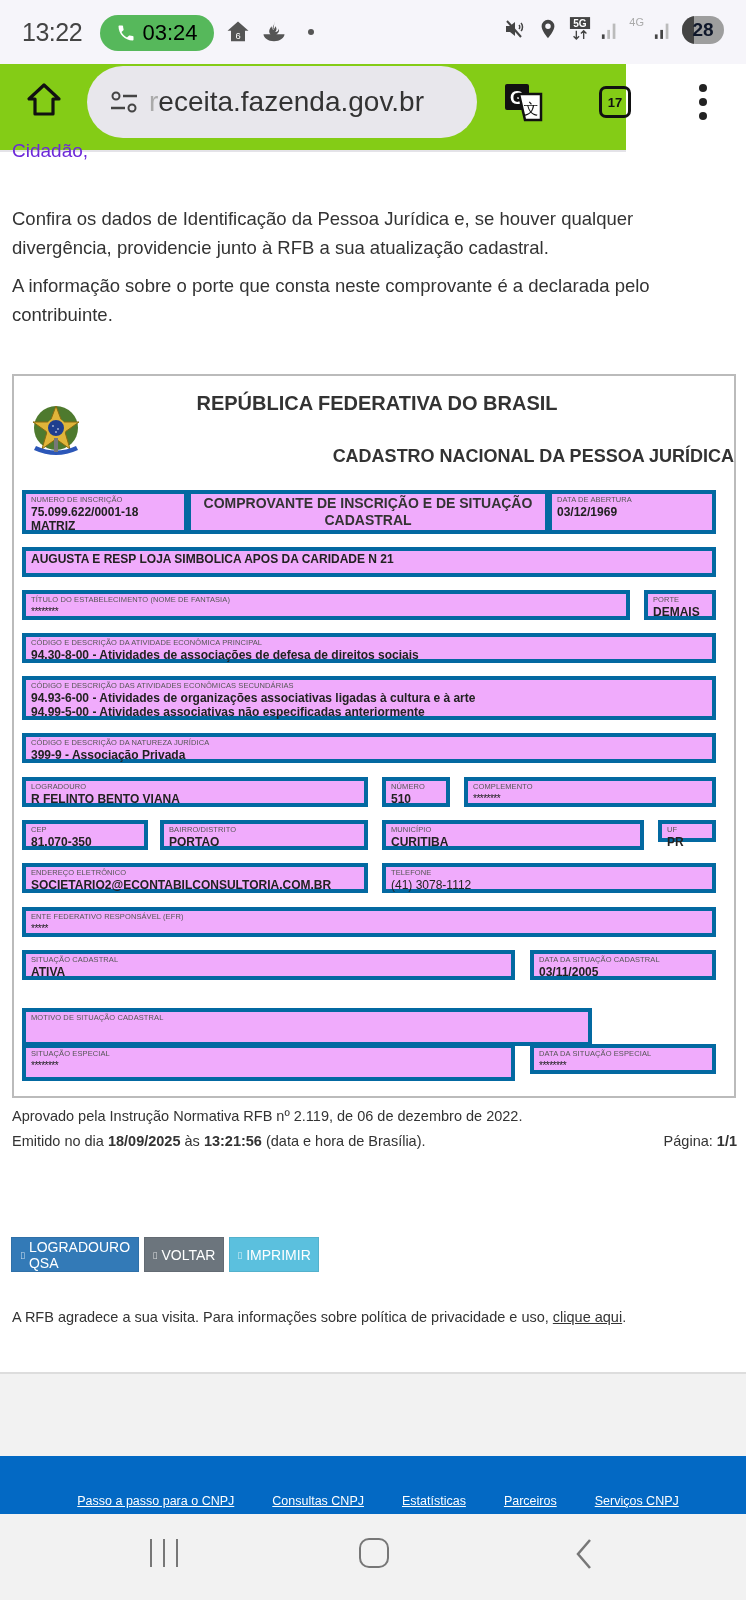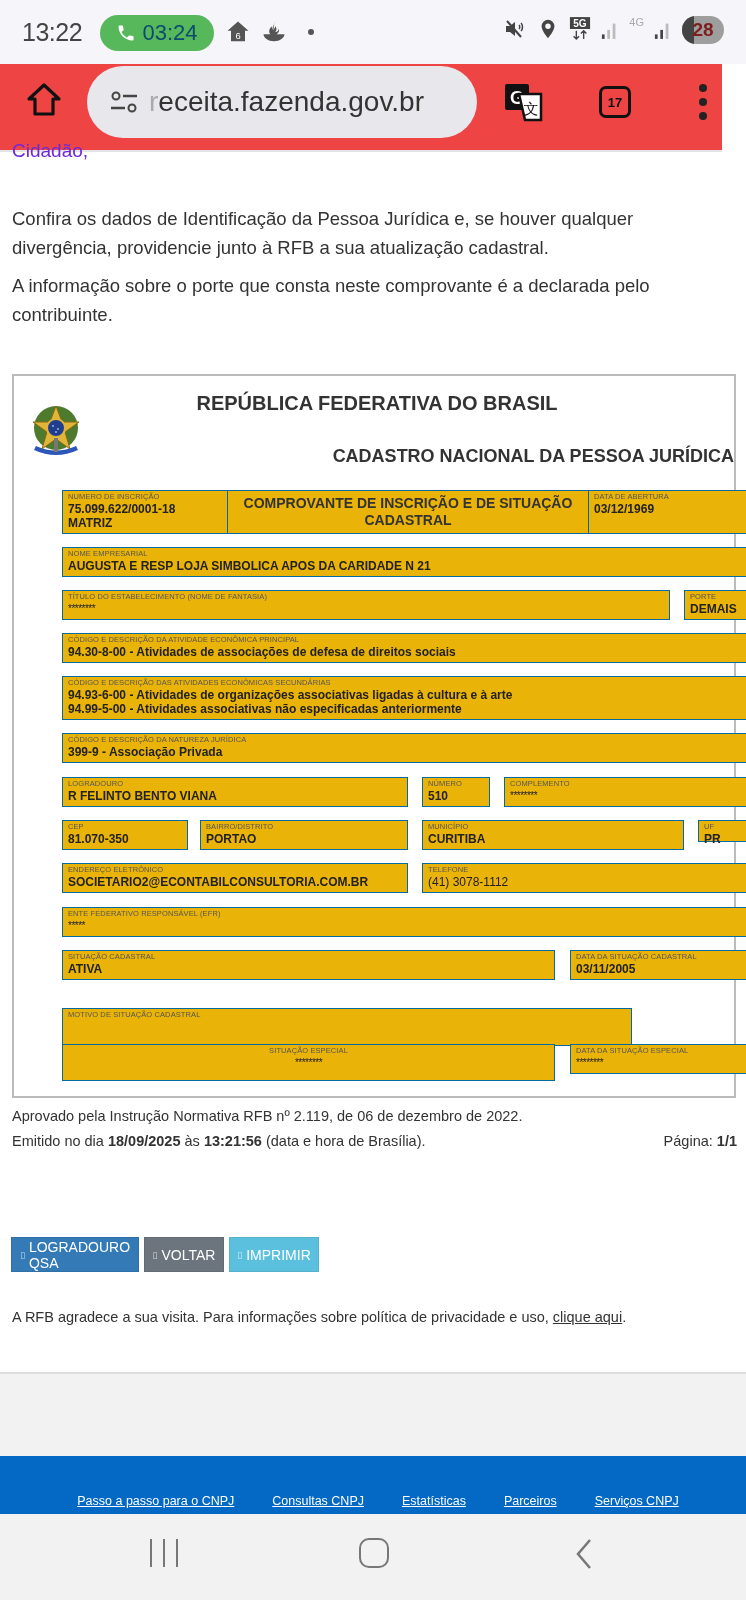--- a/index.html
+++ b/index.html
@@ -2,34 +2,34 @@
 <html><head>
 <meta charset="utf-8">
 <style>
   * { box-sizing: border-box; margin: 0; padding: 0; }
   html, body { width: 746px; height: 1600px; overflow: hidden; background: #ffffff; }
   body { font-family: "Liberation Sans", "DejaVu Sans", sans-serif; color: #333; position: relative; }
 
   
   .statusbar { position: absolute; top: 0; left: 0; width: 746px; height: 64px; background: #f6f5fa; }
   .sb-time { position: absolute; left: 22px; top: 18px; font-size: 25px; color: #444; font-weight: 500; letter-spacing: -0.5px; }
-  .sb-call { position: absolute; left: 100px; top: 15px; width: 114px; height: 36px; border-radius: 18px; background: #56b85b; color: #0c4a6e; display: flex; align-items: center; justify-content: center; gap: 6px; font-size: 22px; }
+  .sb-call { position: absolute; left: 100px; top: 15px; width: 114px; height: 36px; border-radius: 18px; background: #56b85b; color: #000000; display: flex; align-items: center; justify-content: center; gap: 6px; font-size: 22px; }
   .sb-call svg { width: 20px; height: 20px; }
   .sb-left-icons { position: absolute; left: 224px; top: 18px; display: flex; gap: 8px; align-items: center; }
   .sb-left-icons svg { width: 28px; height: 28px; }
   .sb-dot { width: 6px; height: 6px; border-radius: 3px; background: #555; margin-left: 12px; }
   .sb-right { position: absolute; right: 22px; top: 16px; display: flex; align-items: flex-start; gap: 10px; }
   .sb-right svg { height: 26px; }
   .sb-4g { font-size: 11px; color: #aaa; }
-  .battery { width: 42px; height: 28px; border-radius: 14px; background: #9e9e9e; color: #7f1d1d; font-weight: bold; font-size: 19px; display: flex; align-items: center; justify-content: center; position: relative; overflow: hidden; }
+  .battery { width: 42px; height: 28px; border-radius: 14px; background: #9e9e9e; color: #0f172a; font-weight: bold; font-size: 19px; display: flex; align-items: center; justify-content: center; position: relative; overflow: hidden; }
   .battery::before { content: ""; position: absolute; left: 0; top: 0; width: 12px; height: 28px; background: #444; }
   .battery span { position: relative; }
 
   
-  .browserbar { position: absolute; top: 64px; left: 0; width: 722px; height: 88px; background: #ef4444; border-bottom: 2px solid #e4e3e8; }
+  .browserbar { position: absolute; top: 64px; left: 0; width: 626px; height: 88px; background: #84cc16; border-bottom: 2px solid #e4e3e8; }
   .home-btn { position: absolute; left: 24px; top: 16px; width: 40px; height: 40px; }
   .urlbox { position: absolute; left: 87px; top: 2px; width: 390px; height: 72px; border-radius: 36px; background: #e8e7ec; display: flex; align-items: center; padding-left: 22px; }
   .urlbox .tune { width: 30px; height: 24px; margin-right: 10px; }
   .urlbox .url { font-size: 28px; color: #333; white-space: nowrap; overflow: hidden; }
   .urlbox .url .fade { color: #aaa; }
   .translate-btn { position: absolute; left: 503px; top: 18px; width: 42px; height: 42px; }
   .tabs-btn { position: absolute; left: 599px; top: 22px; width: 32px; height: 32px; border: 3px solid #111; border-radius: 7px; display: flex; align-items: center; justify-content: center; font-size: 13px; color: #111; font-weight: bold; }
   .menu-btn { position: absolute; left: 695px; top: 20px; width: 16px; height: 36px; display: flex; flex-direction: column; justify-content: space-between; align-items: center; }
   .menu-btn i { display: block; width: 8px; height: 8px; border-radius: 4px; background: #222; }
 
@@ -37,21 +37,21 @@
   .content { position: absolute; top: 154px; left: 0; width: 746px; }
   .greeting { position: absolute; top: -14px; left: 12px; font-size: 19px; color: #6d28d9; }
   .intro { position: absolute; left: 12px; top: 50px; width: 725px; font-size: 18.5px; line-height: 29px; color: #333; }
   .intro p { margin-bottom: 9px; }
 
   .card { position: absolute; left: 12px; top: 220px; width: 724px; height: 724px; border: 2px solid #bbb; background: #fff; }
   .coat { position: absolute; left: 12px; top: 24px; width: 60px; height: 60px; }
   .rep-title { position: absolute; left: 0; width: 100%; top: 16px; text-align: center; font-size: 20px; font-weight: bold; color: #333; padding-left: 6px; }
   .cad-title { position: absolute; left: 0; width: 100%; top: 70px; text-align: right; font-size: 18px; font-weight: bold; color: #333; }
 
-  .box { position: absolute; border: 1px solid #0369a1; background: #eab308; padding: 1px 5px; margin-left: 40px; }
+  .box { position: absolute; border: 4px solid #0369a1; background: #f0abfc; padding: 1px 5px; }
   .lbl { font-size: 7.5px; color: #555; text-transform: uppercase; letter-spacing: 0.1px; display: block; line-height: 10px; }
   .val { font-size: 12px; color: #222; font-weight: bold; line-height: 14px; display: block; }
   .val.stars { font-weight: normal; font-size: 10px; letter-spacing: -0.5px; }
   .comp-title { display: flex; align-items: center; justify-content: center; text-align: center; font-size: 14px; font-weight: bold; color: #333; line-height: 17px; }
 
   .footnotes { position: absolute; left: 12px; top: 950px; width: 725px; font-size: 14.5px; color: #333; line-height: 25px; }
   .footnotes .row { display: flex; justify-content: space-between; }
 
   .buttons { position: absolute; left: 11px; top: 1083px; display: flex; gap: 5px; }
   .btn { height: 35px; color: #fff; font-size: 14px; display: flex; align-items: center; padding: 0 12px; border: 1px solid rgba(0,0,0,0.08); }
@@ -181,21 +181,20 @@
       <span class="val">75.099.622/0001-18</span>
       <span class="val">MATRIZ</span>
     </div>
     <div class="box comp-title" style="left:173px; top:114px; width:362px; height:44px;">COMPROVANTE DE INSCRIÇÃO E DE SITUAÇÃO CADASTRAL</div>
     <div class="box" style="left:534px; top:114px; width:168px; height:44px;">
       <span class="lbl">DATA DE ABERTURA</span>
       <span class="val">03/12/1969</span>
     </div>
 
     <div class="box" style="left:8px; top:171px; width:694px; height:30px;">
-      <span class="lbl">NOME EMPRESARIAL</span>
       <span class="val">AUGUSTA E RESP LOJA SIMBOLICA APOS DA CARIDADE N 21</span>
     </div>
 
     <div class="box" style="left:8px; top:214px; width:608px; height:30px;">
       <span class="lbl">TÍTULO DO ESTABELECIMENTO (NOME DE FANTASIA)</span>
       <span class="val stars">********</span>
     </div>
     <div class="box" style="left:630px; top:214px; width:72px; height:30px;">
       <span class="lbl">PORTE</span>
       <span class="val">DEMAIS</span>
@@ -268,21 +267,21 @@
     <div class="box" style="left:516px; top:574px; width:186px; height:30px;">
       <span class="lbl">DATA DA SITUAÇÃO CADASTRAL</span>
       <span class="val">03/11/2005</span>
     </div>
 
     <div class="box" style="left:8px; top:632px; width:570px; height:38px;">
       <span class="lbl">MOTIVO DE SITUAÇÃO CADASTRAL</span>
       <span class="val"></span>
     </div>
 
-    <div class="box" style="left:8px; top:668px; width:493px; height:37px;text-align:center;">
+    <div class="box" style="left:8px; top:668px; width:493px; height:37px;">
       <span class="lbl">SITUAÇÃO ESPECIAL</span>
       <span class="val stars">********</span>
     </div>
     <div class="box" style="left:516px; top:668px; width:186px; height:30px;">
       <span class="lbl">DATA DA SITUAÇÃO ESPECIAL</span>
       <span class="val stars">********</span>
     </div>
   </div>
 
   <div class="footnotes">

